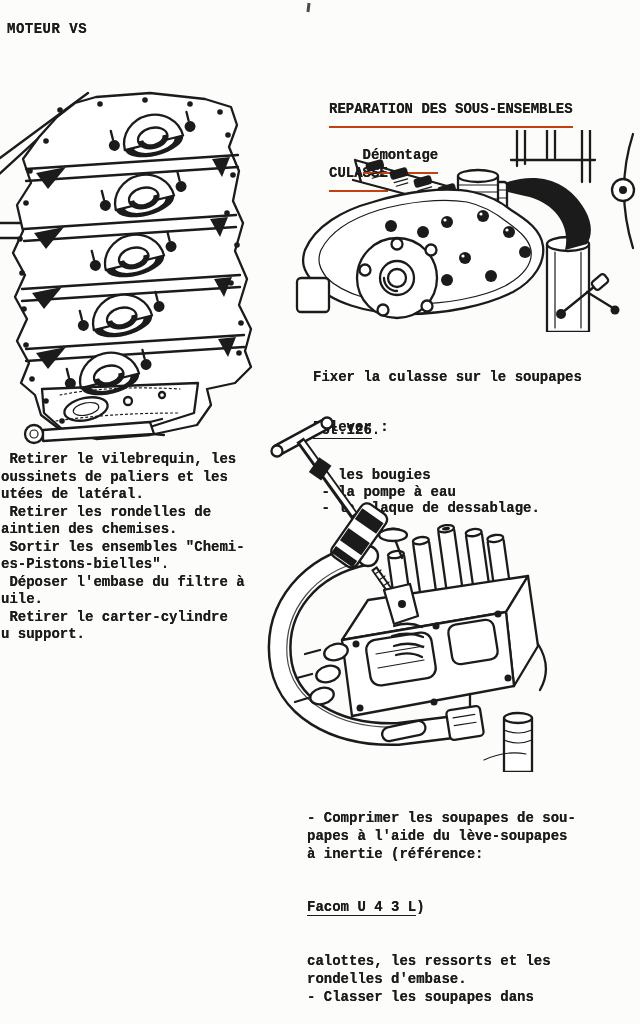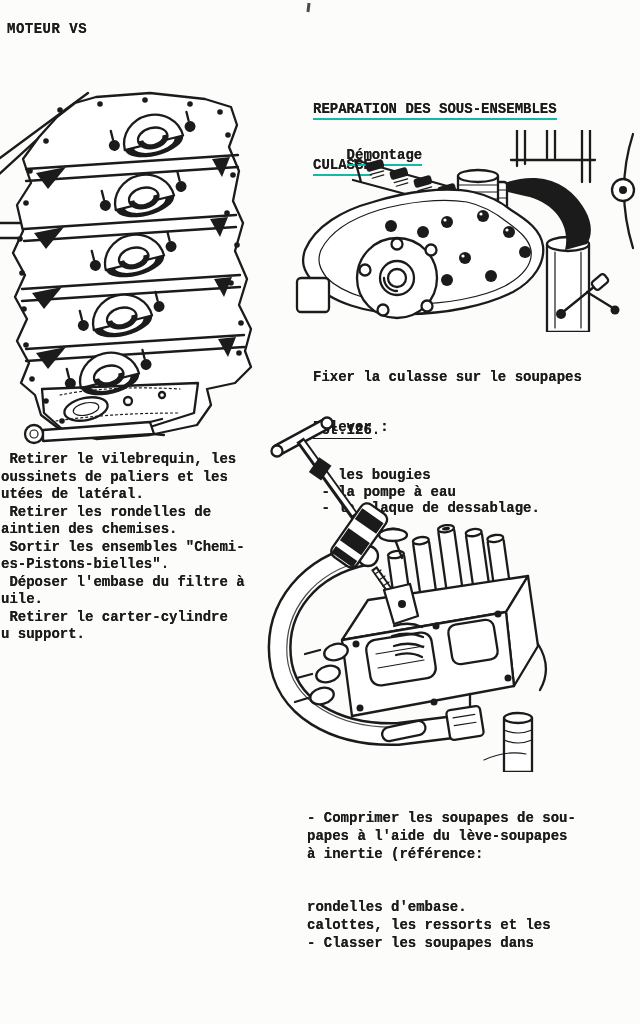--- a/index.html
+++ b/index.html
@@ -6,21 +6,21 @@
   .page{
     position:relative;width:640px;height:1024px;overflow:hidden;
     background:#fcfcfa;color:#1b1b1b;
     font-family:"Liberation Mono","DejaVu Sans Mono",monospace;
     font-weight:700;
     text-shadow:0 0 .5px rgba(25,25,25,.85);
   }
   .t{position:absolute;font-size:14px;line-height:17.5px;white-space:pre;}
   .tl{white-space:pre;}
   .hblock .tl-h{margin-bottom:0;}
-  .ul{display:inline-block;border-bottom:2px solid #14b8a6;padding-bottom:0px;}
+  .ul{display:inline-block;border-bottom:2px solid #c2410c;padding-bottom:8px;margin-left:16px;}
   .ulr{border-bottom:1.7px solid #1b1b1b;padding-bottom:0px;}
   .fig{position:absolute;}
   .mark{position:absolute;background:#4a4a4a;}
   
   svg .ln{stroke:#1b1b1b;fill:none;stroke-width:2.3;stroke-linecap:round;stroke-linejoin:round;}
   svg .th{stroke:#1b1b1b;fill:none;stroke-width:1.2;stroke-linecap:round;}
   svg .fw{fill:#ffffff;stroke:#1b1b1b;stroke-width:2.3;stroke-linejoin:round;}
   svg .fd{fill:#1b1b1b;stroke:none;}
 </style>
 </head>
@@ -333,16 +333,17 @@
         <path class="fw" d="M248,304 h28 v54 h-28 z"></path>
         <ellipse class="fw" cx="262" cy="304" rx="14" ry="5"></ellipse>
         <path class="th" d="M248,316 q14,6 28,0 M248,326 q14,6 28,0"></path>
         <path class="th" d="M228,346 q22,-10 42,-6"></path>
       </g>
     </svg>
   </div>
 
   <div class="t" style="left:307px;top:774px;line-height:17.9px;">
     <div><div class="tl">- Comprimer les soupapes de sou-</div><div class="tl">papes à l'aide du lève-soupapes</div><div class="tl">à inertie (référence:</div></div>
-    <div><div class="tl">rondelles d'embase.</div><div class="tl">calottes, les ressorts et les</div><div class="tl">- Classer les soupapes dans</div></div>
+    <div class="tl"><span class="ulr">Facom U 4 3 L</span><span>)</span></div>
+    <div><div class="tl">calottes, les ressorts et les</div><div class="tl">rondelles d'embase.</div><div class="tl">- Classer les soupapes dans</div></div>
   </div>
 
 </div>
 
 </body></html>

